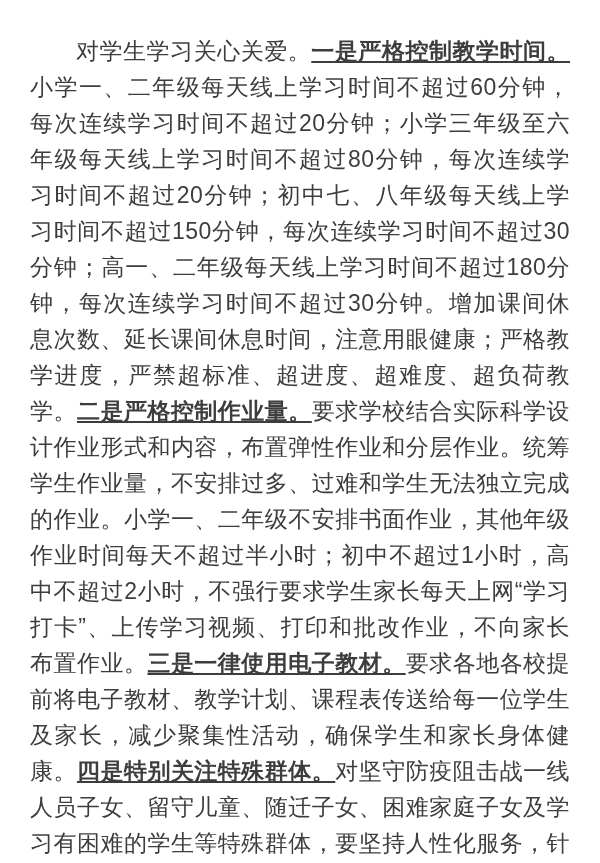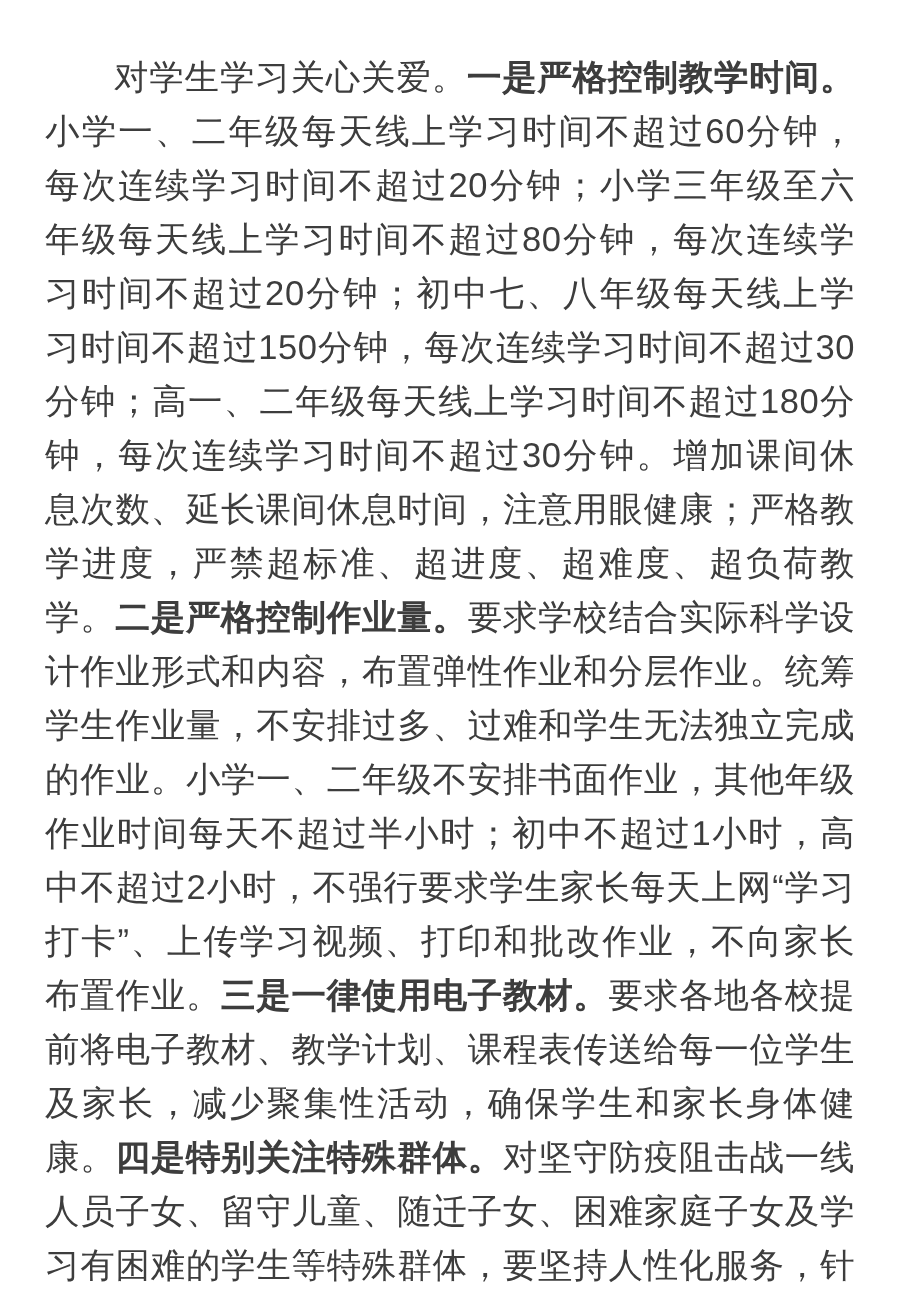--- a/index.html
+++ b/index.html
@@ -21,20 +21,20 @@
     font-size: 23px;
     line-height: 36px;
     letter-spacing: 0.4px;
     color: #3d3d3d;
     text-align: justify;
     text-justify: inter-ideograph;
     text-indent: 2em;
     word-break: break-all;
   }
   .seg { font-weight: normal; }
-  .seg.bold { font-weight: bold; }
+  .seg.bold { font-weight: bold; text-decoration: underline; }
 </style>
 </head>
 <body style="background: rgb(255, 255, 255);">
 
 <div class="page">
   <p class="body-text" style="color: rgb(61, 61, 61);"><span class="seg">对学生学习关心关爱。</span><span class="seg bold">一是严格控制教学时间。</span><span class="seg">小学一、二年级每天线上学习时间不超过60分钟，每次连续学习时间不超过20分钟；小学三年级至六年级每天线上学习时间不超过80分钟，每次连续学习时间不超过20分钟；初中七、八年级每天线上学习时间不超过150分钟，每次连续学习时间不超过30分钟；高一、二年级每天线上学习时间不超过180分钟，每次连续学习时间不超过30分钟。增加课间休息次数、延长课间休息时间，注意用眼健康；严格教学进度，严禁超标准、超进度、超难度、超负荷教学。</span><span class="seg bold">二是严格控制作业量。</span><span class="seg">要求学校结合实际科学设计作业形式和内容，布置弹性作业和分层作业。统筹学生作业量，不安排过多、过难和学生无法独立完成的作业。小学一、二年级不安排书面作业，其他年级作业时间每天不超过半小时；初中不超过1小时，高中不超过2小时，不强行要求学生家长每天上网“学习打卡”、上传学习视频、打印和批改作业，不向家长布置作业。</span><span class="seg bold">三是一律使用电子教材。</span><span class="seg">要求各地各校提前将电子教材、教学计划、课程表传送给每一位学生及家长，减少聚集性活动，确保学生和家长身体健康。</span><span class="seg bold">四是特别关注特殊群体。</span><span class="seg">对坚守防疫阻击战一线人员子女、留守儿童、随迁子女、困难家庭子女及学习有困难的学生等特殊群体，要坚持人性化服务，针对线上学习提供必要的帮扶和指导。</span></p>
 </div>
 
 </body></html>

